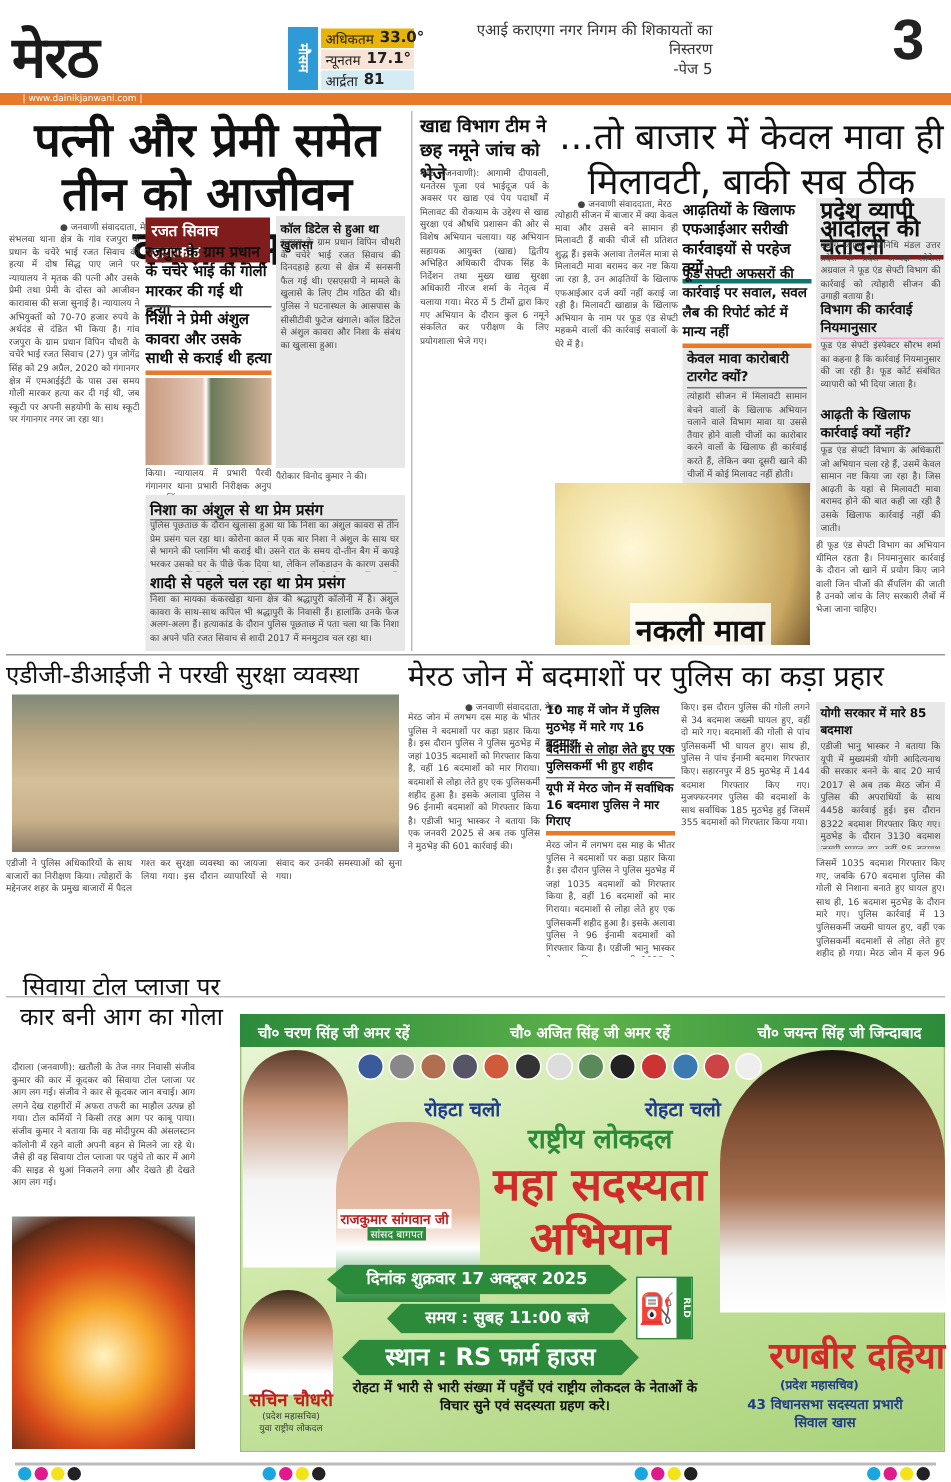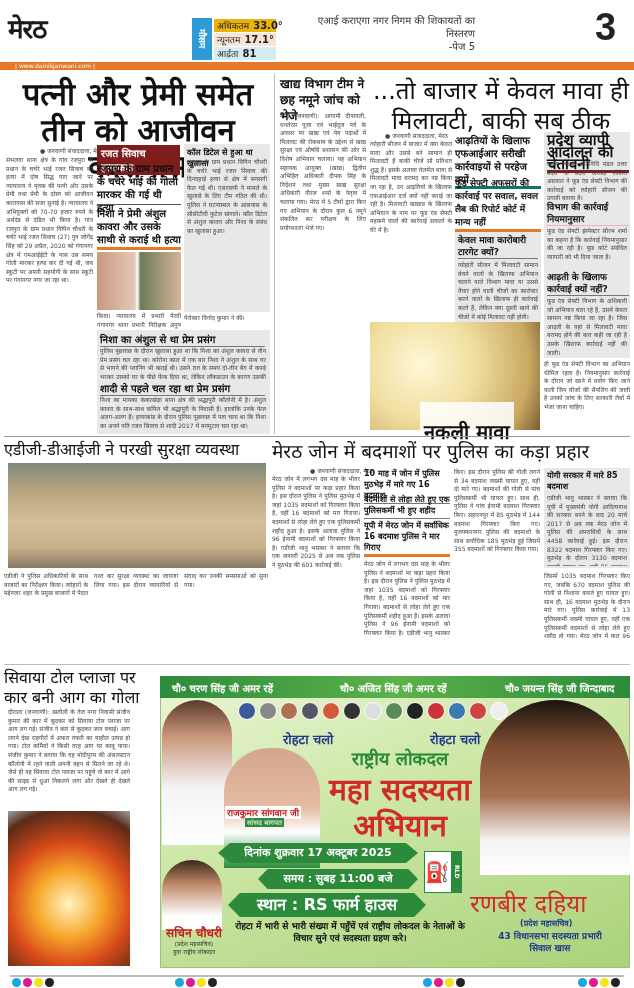--- a/index.html
+++ b/index.html
@@ -1,19 +1,19 @@
 <!DOCTYPE html>
 <html><head>
 <meta charset="utf-8">
 <style>
 *{box-sizing:border-box;margin:0;padding:0}
 body{width:634px;height:988px;background:#fff;font-family:"DejaVu Sans",sans-serif;color:#222;position:relative;overflow:hidden}
 .abs{position:absolute}
 .masthead{left:0;top:0;width:634px;height:62px}
-.city{left:8px;top:10px;font-size:26px;font-weight:bold;font-family:"DejaVu Serif",serif;color:#1a1a1a;letter-spacing:-1px}
+.city{left:8px;top:10px;font-size:38px;font-weight:bold;font-family:"DejaVu Serif",serif;color:#1a1a1a;letter-spacing:-1px}
 .sunbox{left:105px;top:26px;width:80px;height:32px}
 .sunicon{left:0;top:0;width:18px;height:32px;background:#3aa0d8;border-radius:2px}
 .sunrow{left:20px;width:60px;height:15px;font-size:10px;display:flex;justify-content:space-between;padding:0 3px;align-items:center;border:1px solid #bbb}
 .sunrow b{font-size:11px}
 .wxbox{left:192px;top:18px;width:82px;height:42px}
 .wxtag{left:0;top:0;width:20px;height:42px;background:#2e9bd6;color:#fff;font-size:9px;writing-mode:vertical-rl;display:flex;align-items:center;justify-content:center;font-weight:bold}
 .wxrow{left:22px;width:62px;height:13px;font-size:9px;display:flex;align-items:center;gap:4px;padding-left:3px}
 .wxrow b{font-size:10px}
 .teaser{left:300px;top:14px;width:175px;font-size:10px;text-align:right;line-height:13px;color:#333}
 .brand{left:495px;top:12px;width:90px;border-right:1px solid #555;height:34px;padding-left:4px;border-left:1px solid #888}
@@ -93,21 +93,21 @@
 <h1 class="abs hl" style="left:372px;top:76px;width:258px;font-size:24px;line-height:30px;text-align:center;font-weight:normal">...तो बाजार में केवल मावा ही मिलावटी, बाकी सब ठीक</h1>
 <div class="abs" style="left:385px;top:132px;font-size:6px;color:#444">● जनवाणी संवाददाता, मेरठ</div>
 <div class="abs txt" style="left:370px;top:140px;width:82px;height:180px">त्योहारी सीजन में बाजार में क्या केवल मावा और उससे बने सामान ही मिलावटी हैं बाकी चीजें सौ प्रतिशत शुद्ध हैं। इसके अलावा तेलमेंल मात्रा से मिलावटी मावा बरामद कर नष्ट किया जा रहा है, उन आढ़तियों के खिलाफ एफआईआर दर्ज क्यों नहीं कराई जा रही है। मिलावटी खाद्यान्न के खिलाफ अभियान के नाम पर फूड एंड सेफ्टी महकमे वालों की कार्रवाई सवालों के घेरे में है।</div>
 <div class="abs sub" style="left:455px;top:134px;width:86px;font-size:10px;line-height:13px;border-bottom:3px solid #0f766e">आढ़तियों के खिलाफ एफआईआर सरीखी कार्रवाइयों से परहेज क्यों</div>
 <div class="abs sub" style="left:455px;top:177px;width:86px;font-size:9px;line-height:13px">फूड सेफ्टी अफसरों की कार्रवाई पर सवाल, सवल लैब की रिपोर्ट कोर्ट में मान्य नहीं</div>
 <div class="abs orng" style="left:455px;top:229px;width:86px;height:3px"></div>
 <div class="abs graybox" style="left:455px;top:232px;width:86px;height:95px"></div>
 <div class="abs sub" style="left:458px;top:234px;width:80px;font-size:9px;line-height:12px;border-bottom:1px solid #777">केवल मावा कारोबारी टारगेट क्यों?</div>
 <div class="abs txt" style="left:458px;top:261px;width:80px;height:64px">त्योहारी सीजन में मिलावटी सामान बेचने वालों के खिलाफ अभियान चलाने वाले विभाग मावा या उससे तैयार होने वाली चीजों का कारोबार करने वालों के खिलाफ ही कार्रवाई करते हैं, लेकिन क्या दूसरी खाने की चीजों में कोई मिलावट नहीं होती।</div>
 <div class="abs photo" style="left:370px;top:322px;width:170px;height:108px;background:radial-gradient(circle at 30% 40%,#fff7d6,#f0dfa0 40%,#c9a862 80%,#7a5a30)"></div>
-<div class="abs" style="left:420px;top:402px;font-size:20px;font-weight:bold;color:#111;background:rgba(255,255,255,0.85);padding:16px 4px">नकली मावा</div>
+<div class="abs" style="left:420px;top:402px;font-size:20px;font-weight:bold;color:#111;background:rgba(255,255,255,0.85);padding:4px 4px">नकली मावा</div>
 <div class="abs graybox" style="left:544px;top:132px;width:86px;height:226px"></div>
 <div class="abs sub" style="left:547px;top:134px;width:82px;font-size:15px;line-height:12px;border-bottom:3px solid #7f1d1d">प्रदेश व्यापी आंदोलन की चेतावनी</div>
 <div class="abs txt" style="left:547px;top:160px;width:80px;height:40px">उद्योग व्यापार प्रतिनिधि मंडल उत्तर प्रदेश के प्रदेश अध्यक्ष लोकेश अग्रवाल ने फूड एंड सेफ्टी विभाग की कार्रवाई को त्योहारी सीजन की उगाही बताया है।</div>
 <div class="abs sub" style="left:547px;top:201px;width:82px;font-size:9px;line-height:12px;border-bottom:1px solid #f9a8d4">विभाग की कार्रवाई नियमानुसार</div>
 <div class="abs txt" style="left:547px;top:227px;width:80px;height:42px">फूड एंड सेफ्टी इंस्पेक्टर सौरभ शर्मा का कहना है कि कार्रवाई नियमानुसार की जा रही है। फूड कोर्ट संबंधित व्यापारी को भी दिया जाता है।</div>
 <div class="abs sub" style="left:547px;top:271px;width:82px;font-size:9px;line-height:12px;border-bottom:1px solid #777">आढ़ती के खिलाफ कार्रवाई क्यों नहीं?</div>
 <div class="abs txt" style="left:547px;top:297px;width:80px;height:60px">फूड एंड सेफ्टी विभाग के अधिकारी जो अभियान चला रहे हैं, उसमें केवल सामान नष्ट किया जा रहा है। जिस आढ़ती के यहां से मिलावटी मावा बरामद होने की बात कही जा रही है उसके खिलाफ कार्रवाई नहीं की जाती।</div>
 <div class="abs txt" style="left:544px;top:360px;width:86px;height:72px">ही फूड एंड सेफ्टी विभाग का अभियान धीमिल रहता है। नियमानुसार कार्रवाई के दौरान जो खाने में प्रयोग किए जाने वाली जिन चीजों की सैंपलिंग की जाती है उनको जांच के लिए सरकारी लैबों में भेजा जाना चाहिए।</div>
 
 <div class="abs rule" style="left:4px;top:436px;width:626px;height:1px;background:#999"></div>
@@ -125,21 +125,21 @@
 <div class="abs orng" style="left:364px;top:554px;width:86px;height:3px"></div>
 <div class="abs txt" style="left:364px;top:560px;width:86px;height:78px">मेरठ जोन में लगभग दस माह के भीतर पुलिस ने बदमाशों पर कड़ा प्रहार किया है। इस दौरान पुलिस ने पुलिस मुठभेड़ में जहां 1035 बदमाशों को गिरफ्तार किया है, वहीं 16 बदमाशों को मार गिराया। बदमाशों से लोहा लेते हुए एक पुलिसकर्मी शहीद हुआ है। इसके अलावा पुलिस ने 96 ईनामी बदमाशों को गिरफ्तार किया है। एडीजी भानु भास्कर ने बताया कि एक जनवरी 2025 से अब तक पुलिस ने मुठभेड़ की 601 कार्रवाई की।</div>
 <div class="abs txt" style="left:454px;top:468px;width:86px;height:170px">किए। इस दौरान पुलिस की गोली लगने से 34 बदमाश जख्मी घायल हुए, वहीं दो मारे गए। बदमाशों की गोली से पांच पुलिसकर्मी भी घायल हुए। साथ ही, पुलिस ने पांच ईनामी बदमाश गिरफ्तार किए। सहारनपुर में 85 मुठभेड़ में 144 बदमाश गिरफ्तार किए गए। मुजफ्फरनगर पुलिस की बदमाशों के साथ सर्वाधिक 185 मुठभेड़ हुई जिसमें 355 बदमाशों को गिरफ्तार किया गया।</div>
 <div class="abs graybox" style="left:544px;top:468px;width:86px;height:100px"></div>
 <div class="abs sub" style="left:547px;top:470px;width:82px;font-size:8px;line-height:11px">योगी सरकार में मारे 85 बदमाश</div>
 <div class="abs txt" style="left:547px;top:494px;width:80px;height:72px">एडीजी भानु भास्कर ने बताया कि यूपी में मुख्यमंत्री योगी आदित्यनाथ की सरकार बनने के बाद 20 मार्च 2017 से अब तक मेरठ जोन में पुलिस की अपराधियों के साथ 4458 कार्रवाई हुई। इस दौरान 8322 बदमाश गिरफ्तार किए गए। मुठभेड़ के दौरान 3130 बदमाश जख्मी घायल हुए, वहीं 85 बदमाश मारे गए। बदमाशों से लोहा लेते हुए 461 पुलिसकर्मी घायल और 2 शहीद हुए। जोन में 1130 ईनामी बदमाश गिरफ्तार भी किये गए।</div>
 <div class="abs txt" style="left:544px;top:572px;width:86px;height:66px">जिसमें 1035 बदमाश गिरफ्तार किए गए, जबकि 670 बदमाश पुलिस की गोली से निशाना बनाते हुए घायल हुए। साथ ही, 16 बदमाश मुठभेड़ के दौरान मारे गए। पुलिस कार्रवाई में 13 पुलिसकर्मी जख्मी घायल हुए, वहीं एक पुलिसकर्मी बदमाशों से लोहा लेते हुए शहीद हो गया। मेरठ जोन में कुल 96 ईनामी बदमाश गिरफ्तार किए गए। मेरठ जोन में पूरे में सर्वाधिक 16 बदमाशों को मुठभेड़ में मार गिराने का रिकार्ड भी है।</div>
 
 <div class="abs rule" style="left:4px;top:664px;width:626px;height:1px;background:#bbb"></div>
 
-<h1 class="abs hl" style="left:4px;top:668px;width:154px;font-size:16px;line-height:20px;font-weight:normal;text-align:left">सिवाया टोल प्लाजा पर कार बनी आग का गोला</h1>
+<h1 class="abs hl" style="left:4px;top:648px;width:154px;font-size:16px;line-height:20px;font-weight:normal;text-align:center">सिवाया टोल प्लाजा पर कार बनी आग का गोला</h1>
 <div class="abs txt" style="left:8px;top:708px;width:122px;height:110px">दौराला (जनवाणी): खतौली के तेज नगर निवासी संजीव कुमार की कार में कूदकर को सिवाया टोल प्लाजा पर आग लग गई। संजीव ने कार से कूदकर जान बचाई। आग लगने देख राहगीरों में अफरा तफरी का माहौल उत्पन्न हो गया। टोल कर्मियों ने किसी तरह आग पर काबू पाया। संजीव कुमार ने बताया कि वह मोदीपुरम की अंसलस्टान कॉलोनी में रहने वाली अपनी बहन से मिलने जा रहे थे। जैसे ही वह सिवाया टोल प्लाजा पर पहुंचे तो कार में आगे की साइड से धुआं निकलने लगा और देखते ही देखते आग लग गई।</div>
 <div class="abs photo" style="left:8px;top:811px;width:122px;height:155px;background:radial-gradient(circle at 50% 60%,#fff3c0,#f7a62a 30%,#d84a1a 55%,#5a2a18 85%,#9aa0a0)"></div>
 
 <div class="abs adbox"></div>
 <div class="abs adtop"></div>
 <div class="abs adslogan" style="left:172px;top:681px">चौ० चरण सिंह जी अमर रहें</div>
 <div class="abs adslogan" style="left:340px;top:681px">चौ० अजित सिंह जी अमर रहें</div>
 <div class="abs adslogan" style="left:505px;top:681px">चौ० जयन्त सिंह जी जिन्दाबाद</div>
 <div class="abs" style="left:238px;top:702px;display:flex;gap:3px">
   <span class="face" style="background:#3a5a9a"></span>
@@ -171,21 +171,21 @@
 <div class="abs" style="left:424px;top:851px;width:38px;height:42px;background:#fff;border:1px solid #2c8b3b;display:flex">
   <div style="flex:1;font-size:20px;text-align:center;line-height:40px">⛽</div>
   <div style="width:10px;background:#2c8b3b;color:#fff;font-size:6px;writing-mode:vertical-rl;text-align:center;font-weight:bold">RLD</div>
 </div>
 <div class="abs" style="left:226px;top:920px;width:248px;font-size:9px;font-weight:bold;color:#111;text-align:center;line-height:12px">रोहटा में भारी से भारी संख्या में पहुँचें एवं राष्ट्रीय लोकदल के नेताओं के विचार सुने एवं सदस्यता ग्रहण करे।</div>
 <div class="abs" style="left:162px;top:860px;width:60px;height:70px;background:linear-gradient(180deg,#3a2a1a 0%,#c08a6a 35%,#fff 80%);border-radius:30px 30px 0 0"></div>
 <div class="abs" style="left:162px;top:924px;font-size:12px;font-weight:bold;color:#c21e1e;width:64px;text-align:center">सचिन चौधरी</div>
 <div class="abs" style="left:162px;top:940px;font-size:6px;color:#333;width:64px;text-align:center">(प्रदेश महासचिव)</div>
 <div class="abs" style="left:162px;top:948px;font-size:6px;color:#333;width:64px;text-align:center">युवा राष्ट्रीय लोकदल</div>
 <div class="abs" style="left:480px;top:700px;width:150px;height:175px;background:linear-gradient(180deg,#1a1410 0%,#7a4a30 25%,#a87050 55%,#f4f4f4 80%,#fff 100%);border-radius:75px 75px 0 0"></div>
-<div class="abs" style="left:470px;top:886px;width:160px;font-size:24px;font-weight:normal;color:#d22a2a;text-align:left">रणबीर दहिया</div>
+<div class="abs" style="left:470px;top:886px;width:160px;font-size:24px;font-weight:bold;color:#d22a2a;text-align:right">रणबीर दहिया</div>
 <div class="abs" style="left:520px;top:917px;font-size:8px;color:#1f3a8a;font-weight:bold">(प्रदेश महासचिव)</div>
 <div class="abs" style="left:475px;top:929px;width:150px;font-size:9px;color:#1f3a8a;font-weight:bold;text-align:center">43 विधानसभा सदस्यता प्रभारी</div>
 <div class="abs" style="left:475px;top:941px;width:150px;font-size:9px;color:#1f3a8a;font-weight:bold;text-align:center">सिवाल खास</div>
 
 <div class="abs" style="left:10px;top:975px;width:614px;height:2px;background:#bbb"></div>
 <div class="abs dots" style="left:12px;top:972px"><span style="background:#1aa7e0"></span><span style="background:#e0198c"></span><span style="background:#f5e31a"></span><span style="background:#222"></span></div>
 <div class="abs dots" style="left:175px;top:972px"><span style="background:#1aa7e0"></span><span style="background:#e0198c"></span><span style="background:#f5e31a"></span><span style="background:#222"></span></div>
 <div class="abs dots" style="left:423px;top:972px"><span style="background:#1aa7e0"></span><span style="background:#e0198c"></span><span style="background:#f5e31a"></span><span style="background:#222"></span></div>
 <div class="abs dots" style="left:578px;top:972px"><span style="background:#1aa7e0"></span><span style="background:#e0198c"></span><span style="background:#f5e31a"></span><span style="background:#222"></span></div>
 

